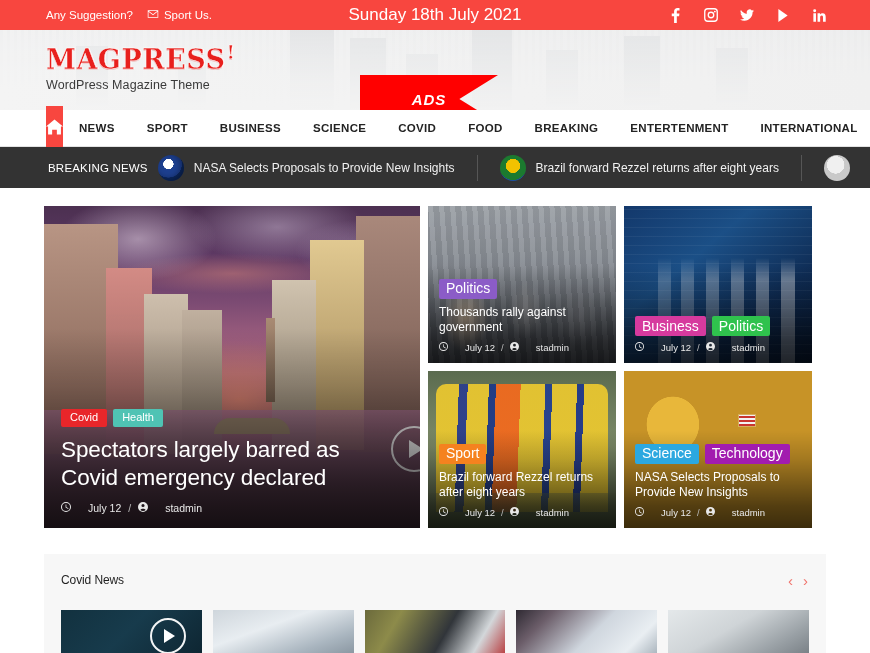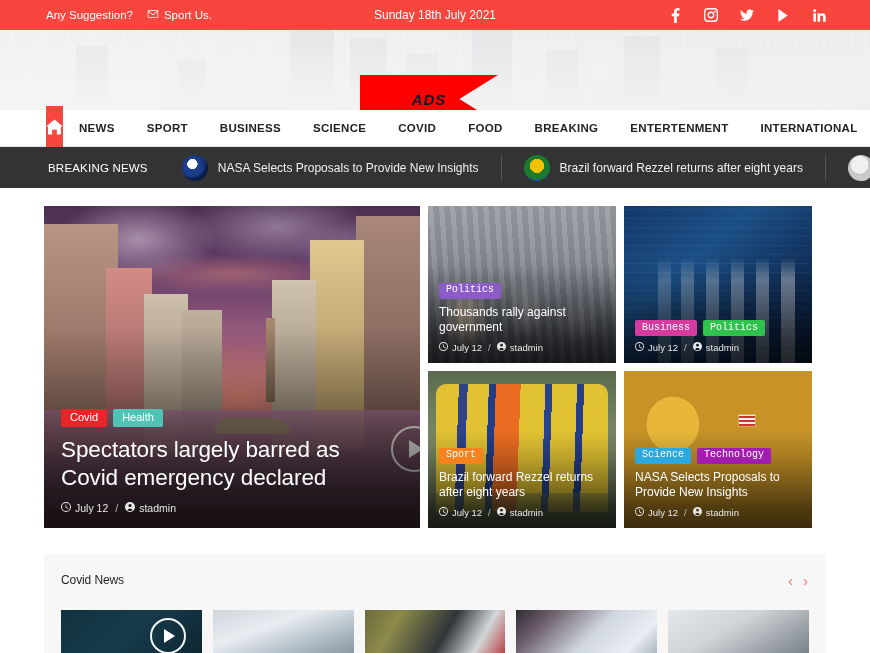--- a/index.html
+++ b/index.html
@@ -24,21 +24,21 @@
     display: flex;
     align-items: center;
     gap: 14px;
     padding-left: 46px;
   }
   .topbar-left .tb-item { display: flex; align-items: flex-end; gap: 5px; white-space: nowrap; }
   .topbar-date {
     position: absolute;
     left: 50%;
     transform: translateX(-50%);
-    font-size: 12px;
+    font-size: 17px;
     white-space: nowrap;
   }
   .topbar-social {
     position: absolute;
     right: 44px;
     display: flex;
     align-items: center;
     gap: 22px;
   }
   .topbar-social .soc { width: 14px; height: 14px; display: inline-flex; align-items: center; justify-content: center; }
@@ -104,21 +104,21 @@
     position: absolute;
     left: 360px; top: 45px;
     width: 468px; height: 48px;
     display: flex;
     z-index: 3;
     overflow: hidden;
   }
   .ad-left {
     width: 138px;
     background: #ff0000;
-    color: #0f172a;
+    color: #ffffff;
     display: flex; align-items: center; justify-content: center;
     font-size: 15px; font-weight: 700; font-style: italic;
     letter-spacing: 1px;
     clip-path: polygon(0 0, 100% 0, 72% 50%, 100% 100%, 0 100%);
   }
   .ad-right {
     flex: 1;
     background: #333333;
     color: #ffffff;
     display: flex; align-items: center; justify-content: center;
@@ -167,21 +167,21 @@
     align-items: center;
     padding-left: 48px;
     overflow: hidden;
     color: #ffffff;
   }
   .ticker-label {
     font-size: 11.5px;
     font-weight: 400;
     letter-spacing: .2px;
     white-space: nowrap;
-    margin-right: 34px;
+    margin-right: 10px;
     text-align: center;
   }
   .ticker-items { display: flex; align-items: center; flex: 1; overflow: hidden; }
   .ticker-item {
     display: flex; align-items: center; gap: 10px;
     padding-right: 22px;
     margin-right: 22px;
     border-right: 1px solid #565656;
     white-space: nowrap;
     cursor: pointer;
@@ -277,42 +277,42 @@
   .hero-title {
     color: #ffffff;
     font-size: 22.5px;
     font-weight: 400;
     line-height: 1.24;
     letter-spacing: -.1px;
     margin-bottom: 10px;
     max-width: 330px;
   }
   .meta { display: flex; align-items: center; gap: 7px; color: #e8e8e8; font-size: 10.5px; }
-  .meta .m-item { display: flex; align-items: center; gap: 4px; }
+  .meta .m-item { display: flex; align-items: center; gap: 17px; }
   .meta .sep { color: #bbbbbb; }
   .meta svg { fill: #e8e8e8; }
 
   .hero-side { display: flex; flex-direction: column; gap: 8px; }
   .hero-right { display: flex; gap: 8px; }
   .sub-card {
     width: 188px; height: 157px;
     position: relative;
     overflow: hidden;
     cursor: pointer;
   }
   .sub-title {
     color: #ffffff;
     font-size: 12px;
     line-height: 1.26;
     font-weight: 400;
     margin-bottom: 7px;
   }
   .sub-card .card-body { padding: 10px 11px 10px; }
   .sub-card .badges { margin-bottom: 6px; }
-  .sub-card .badge { font-size: 10px; padding: 2.5px 7px 3.5px; font-family: Liberation Mono, monospace; }
+  .sub-card .badge { font-size: 14px; padding: 2.5px 7px 3.5px; }
   .sub-card .meta { font-size: 9.5px; gap: 6px; }
 
   
   .img-protest {
     position:absolute; inset:0;
     background:
       radial-gradient(ellipse 18% 30% at 20% 72%, #c7b29a, transparent 70%),
       radial-gradient(ellipse 14% 26% at 52% 66%, #8e8f93, transparent 70%),
       radial-gradient(ellipse 16% 28% at 80% 70%, #7a7d84, transparent 70%),
       linear-gradient(180deg,#9ba0a6 0%, #8a8f96 32%, #6e737a 62%, #4e525a 100%);
@@ -468,20 +468,24 @@
       <svg width="13" height="13" viewBox="0 0 14 14">
           <path d="M3.2 13.6H.4V4.7h2.8v8.9zM1.8 3.5a1.6 1.6 0 1 1 0-3.2 1.6 1.6 0 0 1 0 3.2zM13.6 13.6h-2.8V9.3c0-1.03-.02-2.36-1.44-2.36-1.44 0-1.66 1.12-1.66 2.28v4.38H4.9V4.7h2.7v1.22h.04c.38-.71 1.3-1.46 2.67-1.46 2.85 0 3.38 1.88 3.38 4.32v4.82z"></path>
         </svg>
     </span>
   </div>
 </div>
 
 <div class="header">
   <div class="header-bg"></div>
 
+  <div class="logo-wrap">
+    <div class="logo-main"><span>MAGPRESS</span><span class="logo-dot">!</span></div>
+    <div class="logo-sub">WordPress Magazine Theme</div>
+  </div>
 
   <div class="ad-banner">
     <div class="ad-left">ADS</div>
   </div>
 </div>
 
 <div class="nav">
   <div class="nav-home">
     <svg width="17" height="16" viewBox="0 0 18 16">
         <path d="M9 0L0 7.4h2.2V16h4.3v-5.1h5V16h4.3V7.4H18L9 0z"></path>

